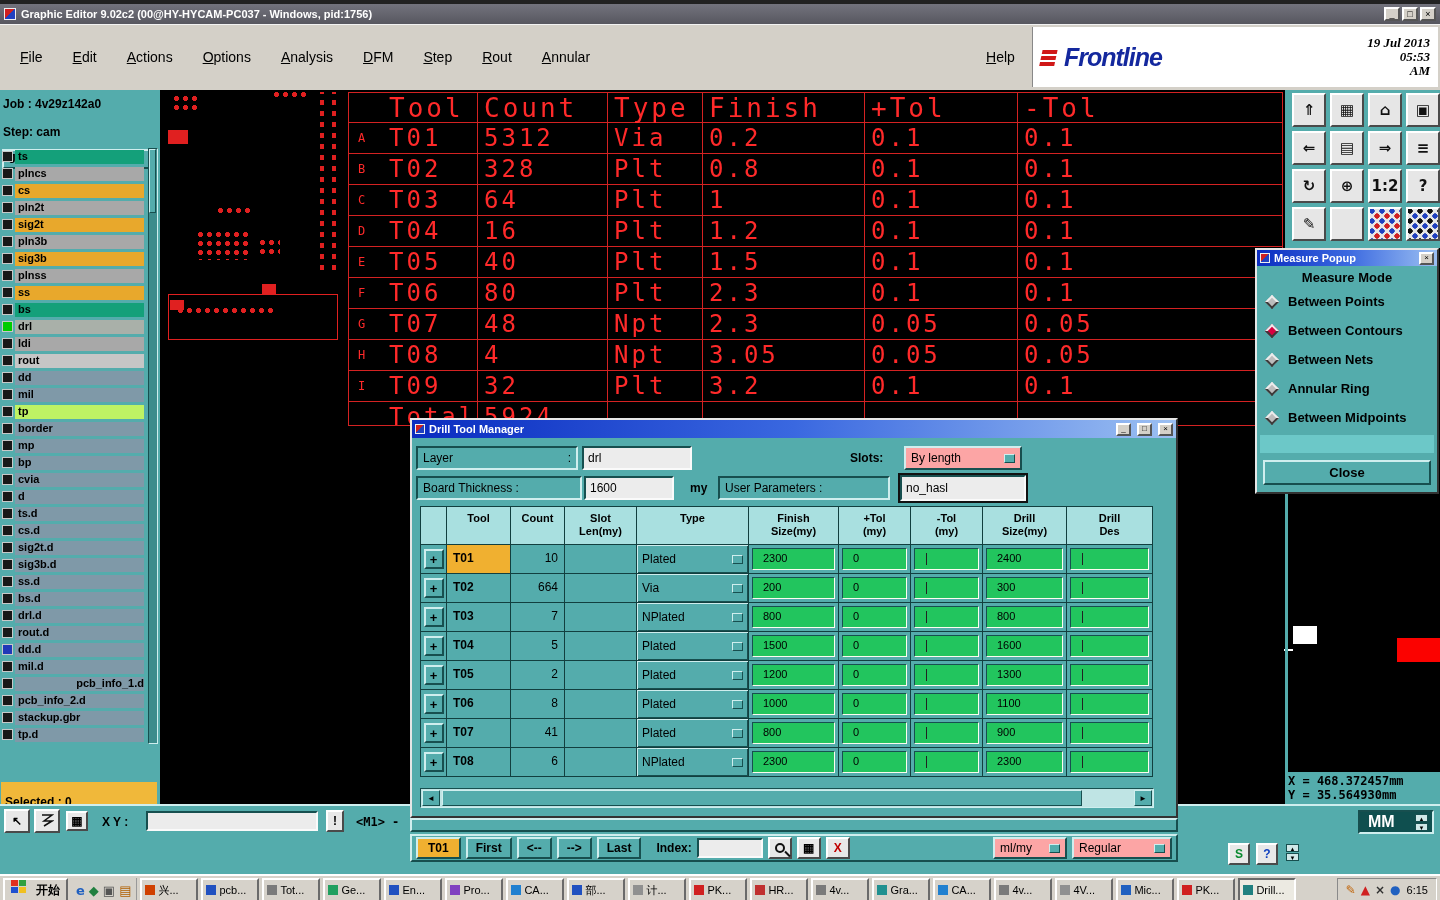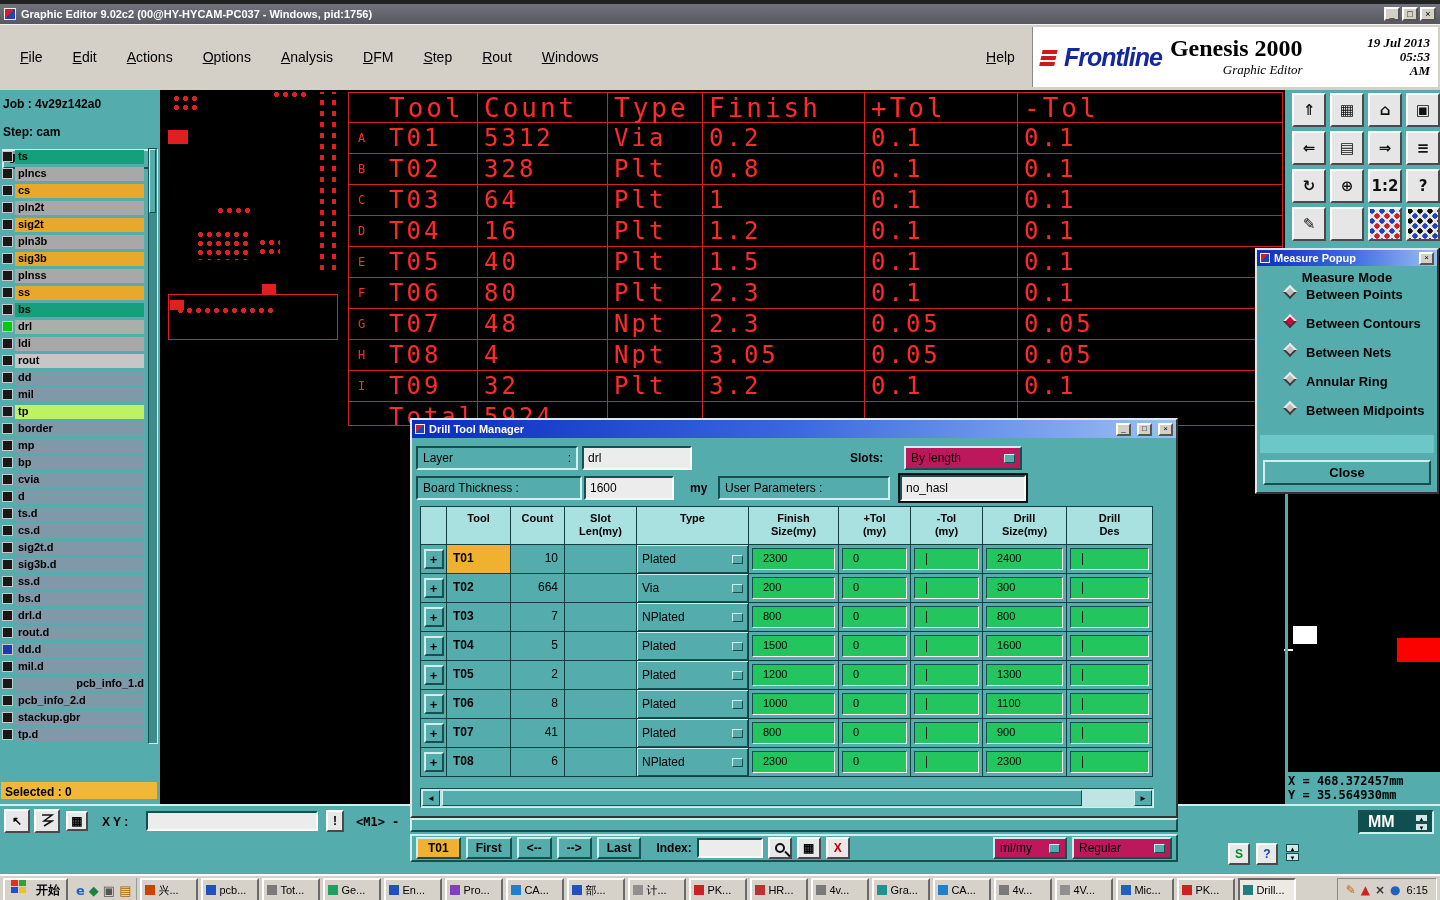--- a/index.html
+++ b/index.html
@@ -44,21 +44,21 @@
   #layer-list{position:absolute;left:2px;top:58px;width:142px}
   .lrow{display:flex;align-items:center;height:17px;gap:2px}
   .lbox{width:11px;height:11px;background:#181818;border:1px solid #c8c8c8;flex:none}
   .llab{flex:1;height:14px;line-height:13px;font-size:11px;font-weight:bold;padding-left:3px;
         overflow:hidden;white-space:nowrap}
   #layer-scroll{position:absolute;right:2px;top:58px;width:10px;height:596px;background:#3c8c8c;
                 border:1px solid;border-color:#174f4f #cfeeee #cfeeee #174f4f}
   #layer-thumb{position:absolute;left:0;top:0;width:7px;height:64px;background:#54acac;
                border:1px solid;border-color:#cfeeee #174f4f #174f4f #cfeeee}
   #selected-bar{position:absolute;left:1px;top:692px;width:156px;height:17px;background:#f0b83a;
-                font-weight:bold;font-size:12px;padding:3px 4px}
+                font-weight:bold;font-size:12px;padding:13px 4px}
 
   
   #canvas{position:absolute;left:160px;top:86px;width:1280px;height:714px;background:#000;overflow:hidden}
   #cad-table{position:absolute;left:188px;top:2px;display:grid;z-index:1;
              grid-template-columns:130px 130px 95px 162px 153px 265px;
              font-family:"DejaVu Sans Mono",monospace;color:#ff2a2a}
   .ct-cell{position:relative;height:31px;border-right:1px solid #d42222;border-bottom:1px solid #d42222;
            font-size:24px;line-height:30px;padding-left:6px;letter-spacing:3px;white-space:nowrap}
   .ct-c0{border-left:1px solid #d42222;padding-left:40px}
   .ct-head{border-top:1px solid #d42222;font-size:26px}
@@ -92,41 +92,41 @@
   
   #measure{position:absolute;left:1255px;top:244px;width:184px;height:246px;background:#54acac;z-index:5;
            border:2px solid;border-color:#e6e6e6 #333 #333 #e6e6e6}
   .ptitle{height:16px;background:linear-gradient(90deg,#0a2cc0,#3a68e0,#9cc0f2);display:flex;align-items:center;
           color:#fff;font-size:11px;font-weight:bold;padding:0 3px;gap:4px}
   .ptitle .appicon{width:10px;height:10px;margin:0}
   .pbtn{margin-left:auto;width:15px;height:13px;background:#d4d0c8;border:2px solid;border-color:#fff #555 #555 #fff;
         font-size:8px;line-height:8px;text-align:center;padding:0;color:#000;flex:none}
   .pbtn+.pbtn{margin-left:2px}
   #m-mode{text-align:center;font-weight:bold;font-size:13px;padding:4px 0 2px}
-  .mrow{display:flex;align-items:flex-start;height:29px;padding-left:28px;gap:11px}
+  .mrow{display:flex;align-items:center;height:29px;padding-left:10px;gap:11px}
   .mdia{width:10px;height:10px;background:#bcbcbc;border:2px solid;border-color:#ececec #3a3a3a #3a3a3a #ececec;
         transform:rotate(45deg);flex:none}
   .mdia.sel{background:#d80040}
   .mlab{font-weight:bold;font-size:13px}
   #m-band{height:18px;background:#6cc8c8;margin:3px 3px 0 3px}
   #m-close{display:block;margin:7px auto 0;width:168px;height:25px;background:#54acac;font-weight:bold;font-size:13px;
            border:2px solid;border-color:#cfeeee #174f4f #174f4f #cfeeee;color:#000}
 
   
   #drill{position:absolute;left:410px;top:414px;width:768px;height:400px;background:#54acac;z-index:6;
          border:2px solid;border-color:#e6e6e6 #333 #333 #e6e6e6;font-size:12px}
   #drill .ptitle{height:18px}
   .slab{position:absolute;background:#54acac;border:2px solid;border-color:#174f4f #cfeeee #cfeeee #174f4f;
         font-size:12px;display:flex;align-items:center;padding:0 5px}
   .sval{position:absolute;background:#ececec;border:2px solid;border-color:#174f4f #fafafa #fafafa #174f4f;
         font-size:12px;display:flex;align-items:center;padding:0 4px}
   #lay-lab{left:4px;top:26px;width:162px;height:24px;justify-content:space-between}
   #lay-val{left:170px;top:26px;width:110px;height:24px}
   #slots-lab{position:absolute;left:438px;top:31px;font-weight:bold}
-  .ddbtn{position:absolute;height:24px;background:#be185d;border:2px solid;border-color:#cfeeee #174f4f #174f4f #cfeeee;
+  .ddbtn{position:absolute;height:24px;background:#fca5a5;border:2px solid;border-color:#cfeeee #174f4f #174f4f #cfeeee;
          display:flex;align-items:center;justify-content:space-between;padding:5px 5px;font-size:12px;color:#000}
   #slots-dd{left:492px;top:26px;width:118px}
   .optknob{width:11px;height:9px;background:#54acac;border:1px solid;border-color:#cfeeee #174f4f #174f4f #cfeeee;flex:none;margin-left:4px}
   #bt-lab{left:4px;top:56px;width:166px;height:24px}
   #bt-val{left:172px;top:56px;width:90px;height:24px}
   #bt-unit{position:absolute;left:278px;top:61px;font-weight:bold}
   #up-lab{left:306px;top:56px;width:172px;height:24px}
   #up-val{left:488px;top:55px;width:126px;height:26px;box-shadow:0 0 0 2px #111}
 
   #dt-grid{position:absolute;left:8px;top:86px;display:grid;
@@ -232,30 +232,26 @@
   <div id="menubar">
     <div id="menus">
         <span class="menu">File</span>
         <span class="menu">Edit</span>
         <span class="menu">Actions</span>
         <span class="menu">Options</span>
         <span class="menu">Analysis</span>
         <span class="menu">DFM</span>
         <span class="menu">Step</span>
         <span class="menu">Rout</span>
-        <span class="menu">Windows</span>
+        <span class="menu">Annular</span>
       </div>
     <span id="help-menu" class="menu">Help</span>
     <div id="brand">
       <span class="logo-bars"></span>
       <span class="logo-text">Frontline</span>
-      <span class="product-col">
-        <span class="product">Genesis 2000</span><br>
-        <span class="subtitle">Graphic Editor</span>
-      </span>
       <span class="datetime">
         <span>19 Jul 2013</span><br>
         <span>05:53</span><br>
         <span>AM</span>
       </span>
     </div>
   </div>
 
   <div id="sidebar">
     <div class="sb-line">

